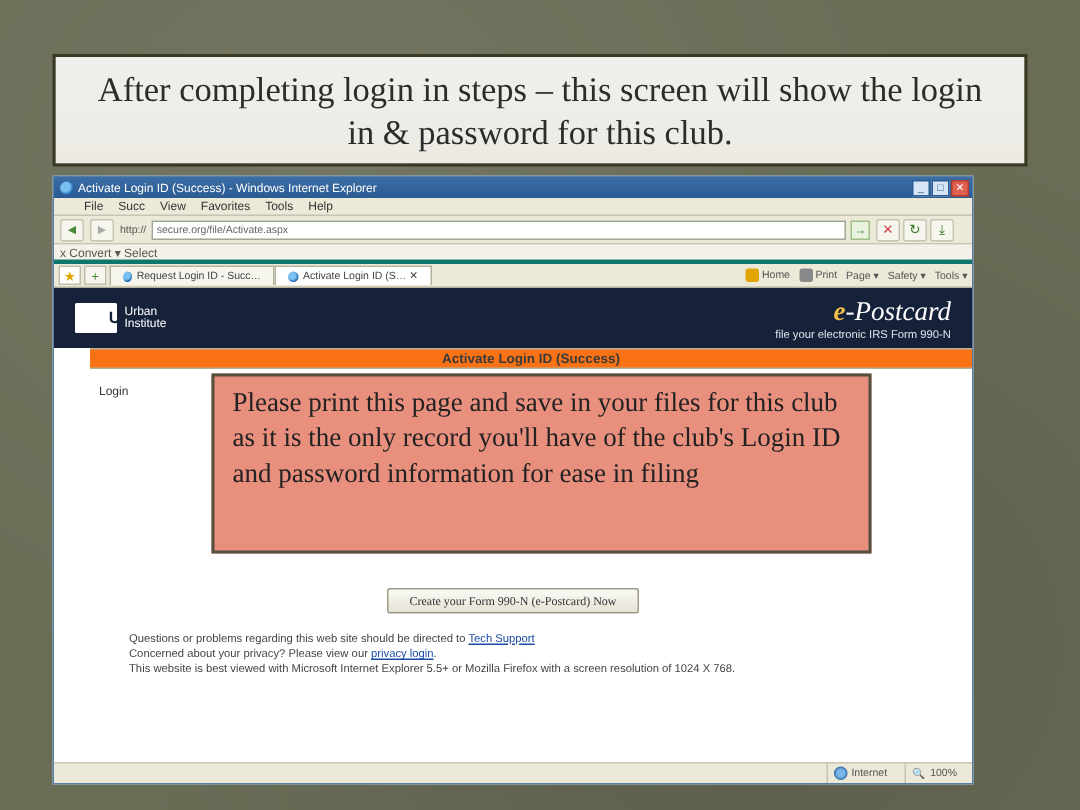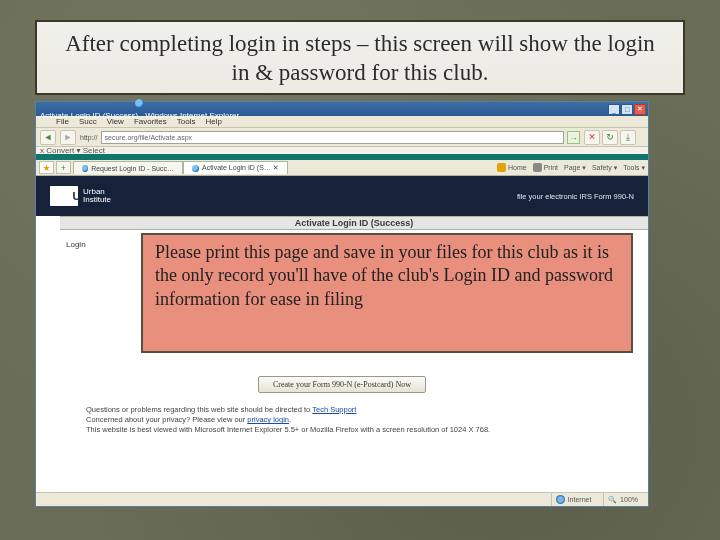--- a/index.html
+++ b/index.html
@@ -10,21 +10,21 @@
     position: relative;
   }
   .texture {
     position: absolute; inset: 0;
     background:
       radial-gradient(ellipse at 30% 20%, rgba(255,255,255,0.06), transparent 60%),
       radial-gradient(ellipse at 70% 80%, rgba(0,0,0,0.15), transparent 60%);
   }
   .slide-frame {
     position: absolute;
-    left: 35px; top: 20px; width: 650px; height: 500px;
+    left: 35px; top: 36px; width: 650px; height: 500px;
   }
   .title-box {
     position: relative;
     border: 2px solid #3b3824;
     background: linear-gradient(#f0f0ec, #eceae3);
     padding: 8px 20px 12px;
     text-align: center;
     font-size: 23px;
     line-height: 1.25;
     color: #2c2c2c;
@@ -44,38 +44,38 @@
   .titlebar {
     height: 14px;
     background: linear-gradient(#3b6ea5, #2b5a93);
     display: flex;
     align-items: center;
     justify-content: space-between;
     padding: 0 2px;
     color: #fff;
     font-size: 8px;
   }
-  .titlebar .left { display:flex; align-items:center; gap:3px; padding-left:2px;flex-direction:column;}
+  .titlebar .left { display:flex; align-items:center; gap:3px; padding-left:2px;}
   .ie-icon { width:9px;height:9px; background: radial-gradient(circle at 40% 40%, #79c1f0 40%, #1c64b3 70%); border-radius:50%; }
   .win-controls { display:flex; gap:1px; }
   .win-btn { width:12px;height:11px; background:#d6e5f5; border:1px solid #2b5a93; display:flex;align-items:center;justify-content:center; font-size:7px; color:#2b5a93; font-family:Arial; }
   .win-btn.close { background:#e06050; color:#fff; border-color:#b33c2e;}
   .menubar {
     height: 12px; background:#ece9d8; border-bottom:1px solid #c8c4b4; display:flex; align-items:center; padding:0 20px; gap:10px; color:#333;
   }
   .toolbar {
     height: 19px; background:#ece9d8; border-bottom:1px solid #c8c4b4; display:flex; align-items:center; padding:0 4px; gap:4px;
   }
   .tool-btn { width:16px; height:15px; border:1px solid #c8c4b4; border-radius:2px; background:#f6f5ee; display:flex;align-items:center;justify-content:center; font-size:9px; color:#4a8a3a;}
   .tool-btn.fwd { color:#aaa;}
   .addr-wrap { flex:1; display:flex; align-items:center; gap:3px; }
   .addr-label { color:#555; font-size:7px;}
   .addr-input { flex:1; height:13px; border:1px solid #9da693; background:#fff; font-size:7px; padding:0 3px; display:flex; align-items:center; color:#666;}
   .addr-go { width:13px;height:13px; background:#e9f3e0; border:1px solid #9bbf87; display:flex;align-items:center;justify-content:center; color:#3a7a2a;}
-  .tblbar { height:13px; background:#f4f2e8; border-bottom:6px solid #0f766e; display:flex; align-items:center; padding:0 4px; gap:6px; color:#555;text-align:center;}
+  .tblbar { height:13px; background:#f4f2e8; border-bottom:3px solid #0f766e; display:flex; align-items:center; padding:0 4px; gap:6px; color:#555;text-align:center;}
   .tabbar {
     height: 16px; background:#ece9d8; border-bottom:1px solid #b5b29c; display:flex; align-items:center; padding:0 3px; gap:0;
   }
   .tab-star { width:15px;height:13px; border:1px solid #c0bdaa; background:#fff; display:flex;align-items:center;justify-content:center; color:#e2a400; font-size:9px; margin-right:2px;}
   .tab-add { width:15px;height:13px; border:1px solid #c0bdaa; background:#f6f5ee; display:flex;align-items:center;justify-content:center; color:#4a8a3a; font-size:9px; margin-right:2px;}
   .tab {
     height:13px; border:1px solid #b5b29c; border-bottom:none; background:#f6f5ee; padding:0 8px; display:flex;align-items:center; gap:3px; font-size:7px; color:#444; max-width:110px; overflow:hidden; white-space:nowrap;
   }
   .tab.active { background:#fff; }
   .tab-right { margin-left:auto; display:flex; gap:6px; color:#555; align-items:center; }
@@ -95,35 +95,35 @@
   }
   .urban { display:flex; align-items:center; gap:5px; }
   .urban-logo { width:20px;height:20px; background:#fff; display:flex;align-items:center;justify-content:center; color:#16213a; font-weight:bold; font-size:11px; border-radius:1px;padding-left:28px;}
   .urban-text { font-size:8px; line-height:1.05; }
   .epostcard { text-align:right; }
   .epostcard .logo { font-size:18px; font-style:italic; }
   .epostcard .logo .e { color:#f3bc4b; font-weight:bold; font-family:Georgia,serif;}
   .epostcard .logo .p { color:#fff; font-family:Georgia,serif;}
   .epostcard .sub { font-size:7.5px; color:#e0e4ec;}
   .success-bar {
-    height: 14px; background:#e5e5e5; border-top:1px solid #b6b196; border-bottom:1px solid #b6b196;
+    height: 14px; background:#f97316; border-top:1px solid #b6b196; border-bottom:1px solid #b6b196;
     display:flex; align-items:center; justify-content:center; font-weight:bold; color:#3a3a3a; font-size:9px;margin-left:24px;
   }
   .page-body { padding: 8px 30px; color:#333; font-size:8px; position:relative; }
   .page-body a { color:#1a4ba6; text-decoration:underline; }
   .btn-row { display:flex; justify-content:center; margin:10px 0 6px; }
   .ui-btn {
     background: linear-gradient(#fafaf6,#e6e3d4);
     border:1px solid #9b9884; border-radius:2px; padding:3px 14px; font-size:8px; color:#333; font-family:Tahoma;
   }
   .footer-text { font-size:7.5px; color:#444; line-height:1.35; padding: 6px 20px 0; }
   .overlay-note {
     position:absolute;
     left: 105px; top: 3px;
-    width: 492px; height: 120px;
+    width: 440px; height: 120px;
     border: 2px solid #545140;
     background: #e88f7e;
     color: #222;
     font-family: Georgia, serif;
     font-size: 18px;
     line-height: 1.3;
     padding: 6px 12px;
   }
   .statusbar {
     position:absolute; left:0; right:0; bottom:0;
@@ -222,20 +222,23 @@
     <div class="content">
       <div class="header-strip">
         <div class="urban">
           <div class="urban-logo">UI</div>
           <div class="urban-text">
             <div>Urban</div>
             <div>Institute</div>
           </div>
         </div>
         <div class="epostcard">
+          <div class="logo">
+            <span class="e">e</span><span class="p">-Postcard</span>
+          </div>
           <div class="sub">file your electronic IRS Form 990-N</div>
         </div>
       </div>
 
       <div class="success-bar">Activate Login ID (Success)</div>
 
       <div class="page-body">
         <div class="left-labels">
           <div>Login</div>
           <div> </div>

